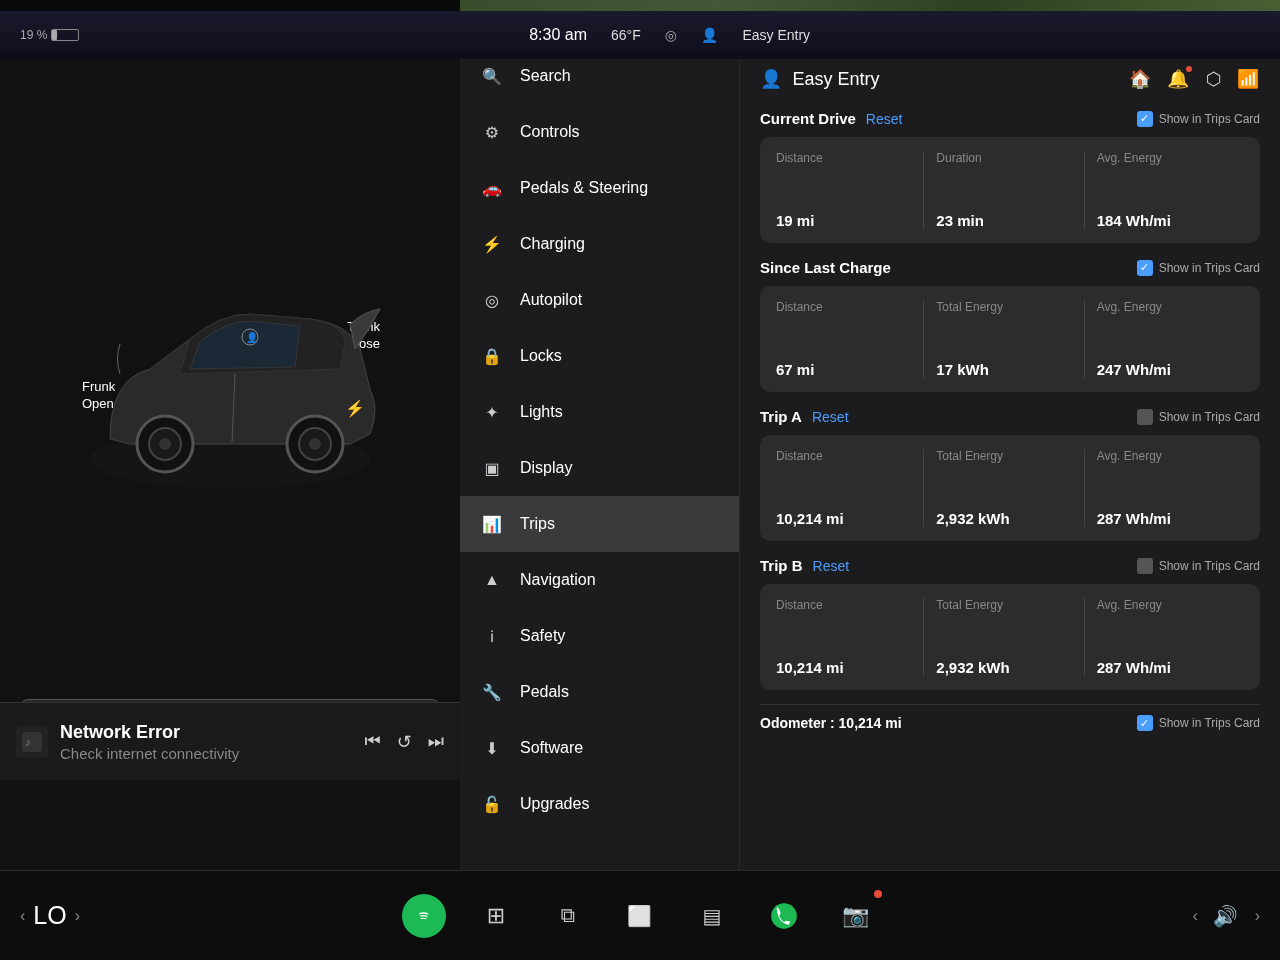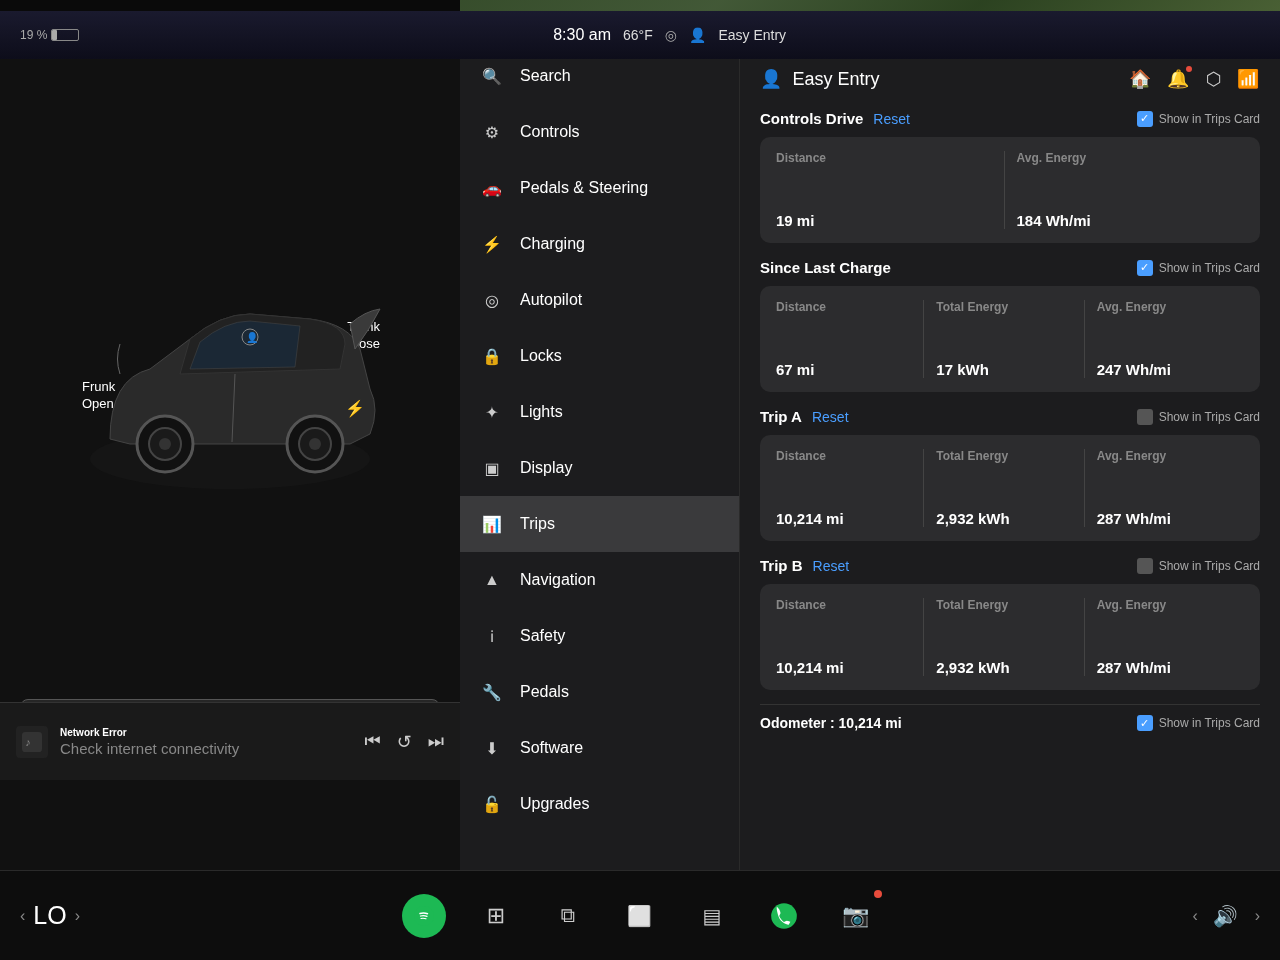--- a/index.html
+++ b/index.html
@@ -51,21 +51,21 @@
     .battery-fill {
       width: 19%;
       height: 100%;
       background: #aaa;
       border-radius: 1px;
     }
 
     .status-center {
       display: flex;
       align-items: center;
-      gap: 12px;
+      gap: 24px;
       font-size: 14px;
       color: #fff;
     }
     .status-time { font-size: 16px; font-weight: 500; }
     .status-temp { font-size: 14px; color: #ddd; }
     .status-entry { font-size: 14px; color: #ddd; }
 
     .status-right {
       display: flex;
       align-items: center;
@@ -177,21 +177,21 @@
       border-radius: 4px;
       display: flex;
       align-items: center;
       justify-content: center;
       font-size: 10px;
     }
     .music-info {
       flex: 1;
     }
     .music-title {
-      font-size: 10px;
+      font-size: 18px;
       font-weight: 600;
       color: #fff;
     }
     .music-subtitle {
       font-size: 15px;
       color: #888;
       margin-top: 2px;
     }
     .music-controls {
       display: flex;
@@ -415,21 +415,20 @@
       padding-right: 12px;
     }
     .stat-item:not(:last-child) {
       border-right: 1px solid #444;
       margin-right: 12px;
     }
     .stat-label {
       font-size: 12px;
       color: #888;
       margin-bottom: 4px;
-      font-weight: bold;
     }
     .stat-value {
       font-size: 15px;
       font-weight: 600;
       color: #fff;
       margin-top: 47px;
     }
 
     .odometer-row {
       display: flex;
@@ -641,33 +640,37 @@
         🔔
         <span class="dot"></span>
       </span>
       <span class="header-icon">⬡</span>
       <span class="header-icon">📶</span>
     </div>
   </div>
 
   <div class="section-header">
     <div class="section-title-row">
-      <span class="section-title">Controls Drive</span>
+      <span class="section-title">Current Drive</span>
       <button class="reset-btn">Reset</button>
     </div>
     <div class="show-trips-label">
       <div class="checkbox">✓</div>
       <span>Show in Trips Card</span>
     </div>
   </div>
   <div class="stats-card">
     <div class="stats-row">
       <div class="stat-item">
         <div class="stat-label">Distance</div>
         <div class="stat-value">19 mi</div>
+      </div>
+      <div class="stat-item">
+        <div class="stat-label">Duration</div>
+        <div class="stat-value">23 min</div>
       </div>
       <div class="stat-item">
         <div class="stat-label">Avg. Energy</div>
         <div class="stat-value">184 Wh/mi</div>
       </div>
     </div>
   </div>
 
   <div class="section-header">
     <div class="section-title-row">

